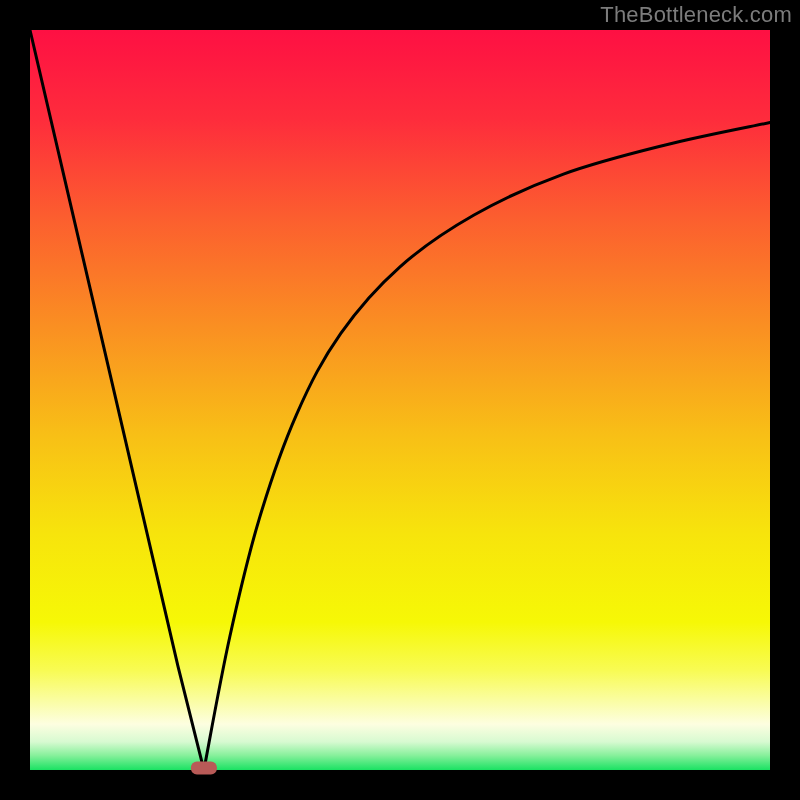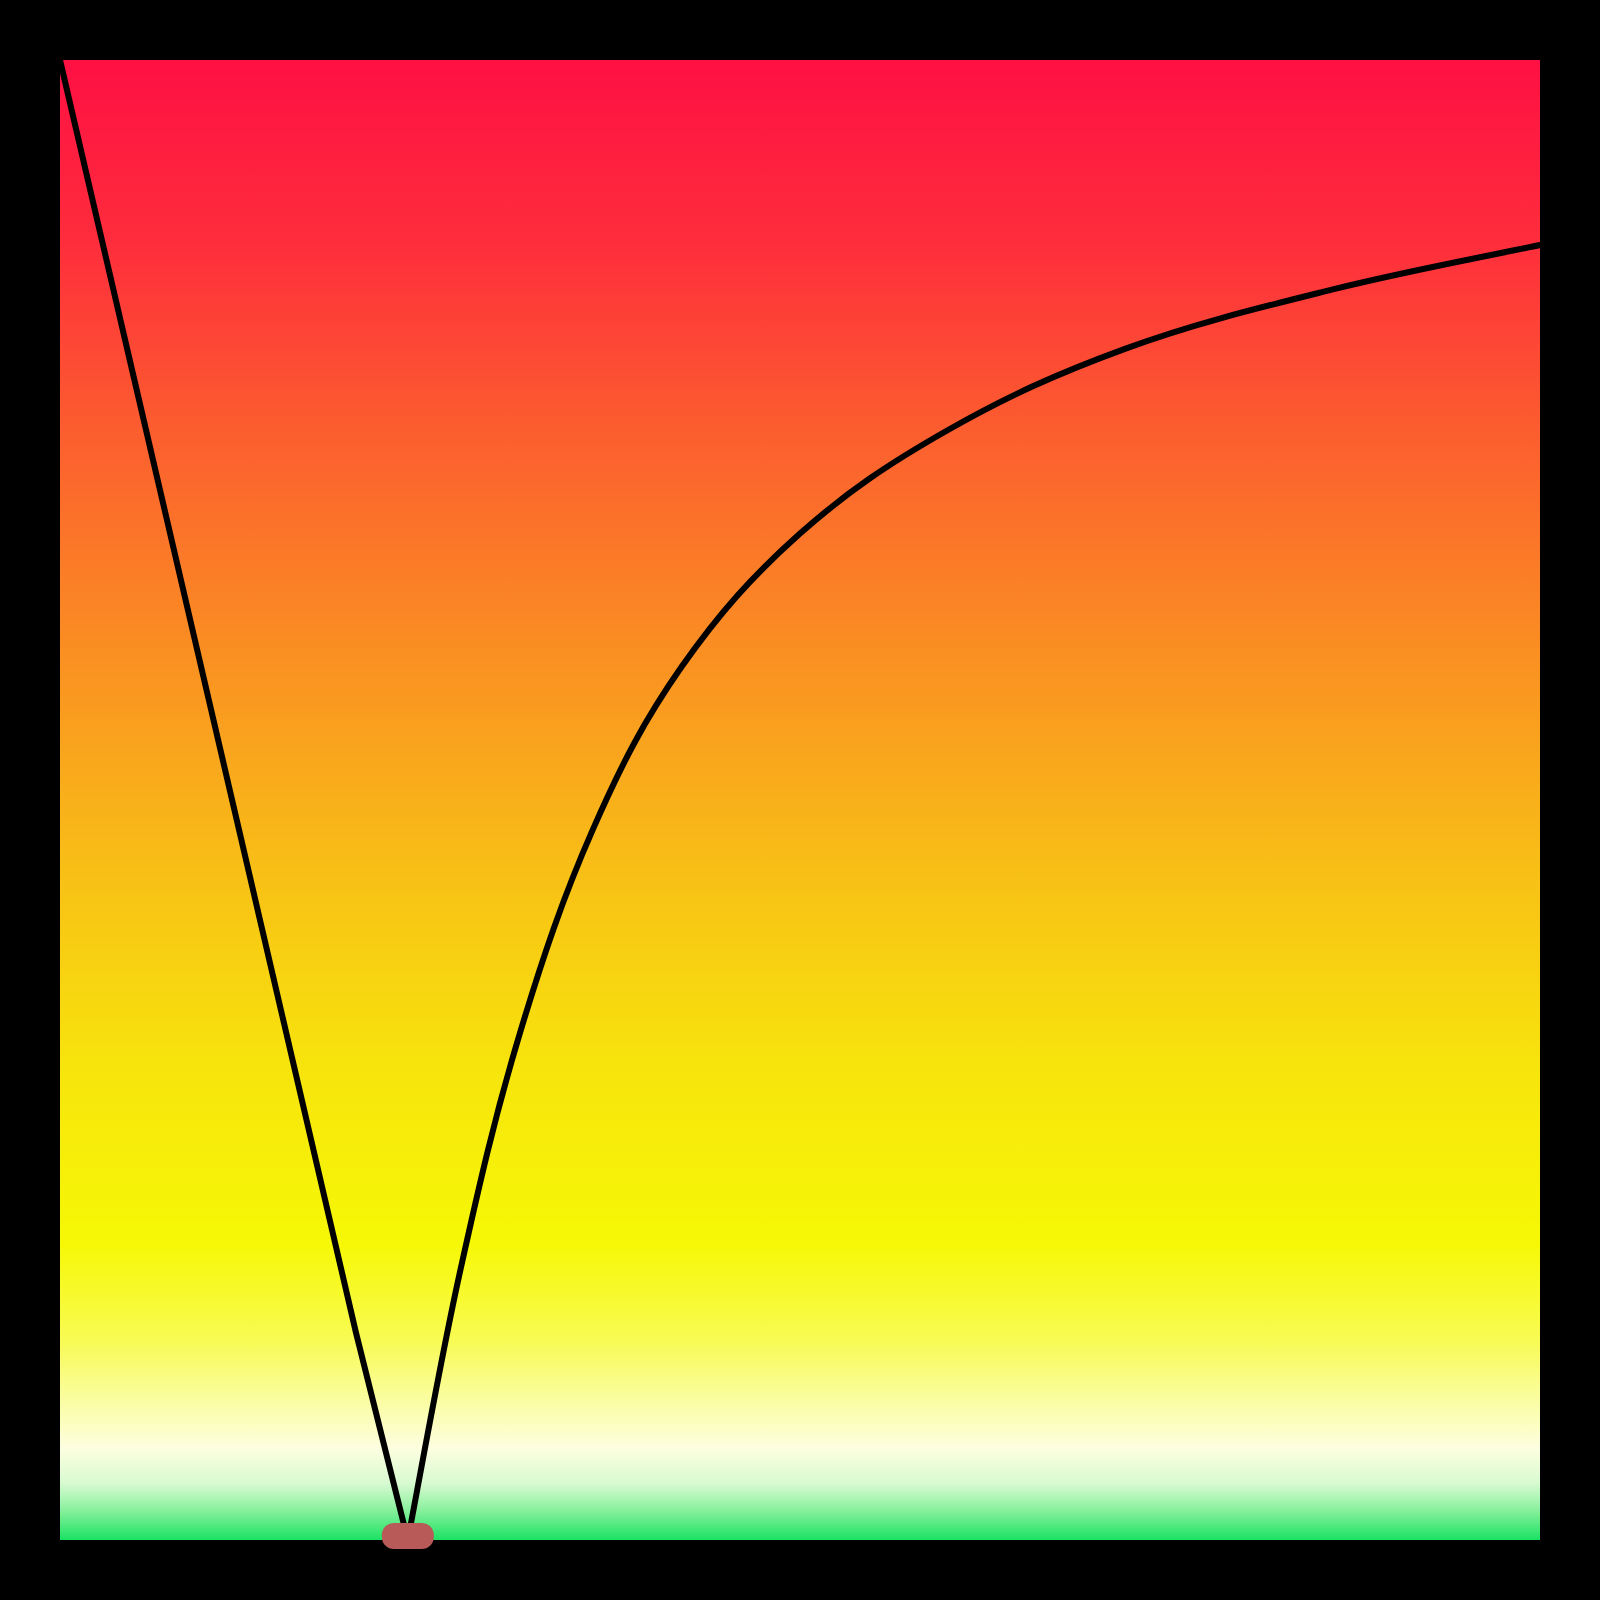--- a/index.html
+++ b/index.html
@@ -30,20 +30,21 @@
     z-index: 10;
   }
   svg {
     display: block;
   }
 </style>
 </head>
 <body>
 
 <div class="frame">
+  <div class="watermark">TheBottleneck.com</div>
   <svg id="chart-svg" width="800" height="800" viewBox="0 0 800 800">
     <defs>
       <linearGradient id="bg-grad" x1="0" y1="0" x2="0" y2="1">
           <stop offset="0%" stop-color="#fe1043"></stop>
           <stop offset="12%" stop-color="#fe2c3c"></stop>
           <stop offset="25%" stop-color="#fc5d2f"></stop>
           <stop offset="40%" stop-color="#fa8f22"></stop>
           <stop offset="55.00000000000001%" stop-color="#f8c016"></stop>
           <stop offset="68%" stop-color="#f7e40c"></stop>
           <stop offset="80%" stop-color="#f6f806"></stop>

